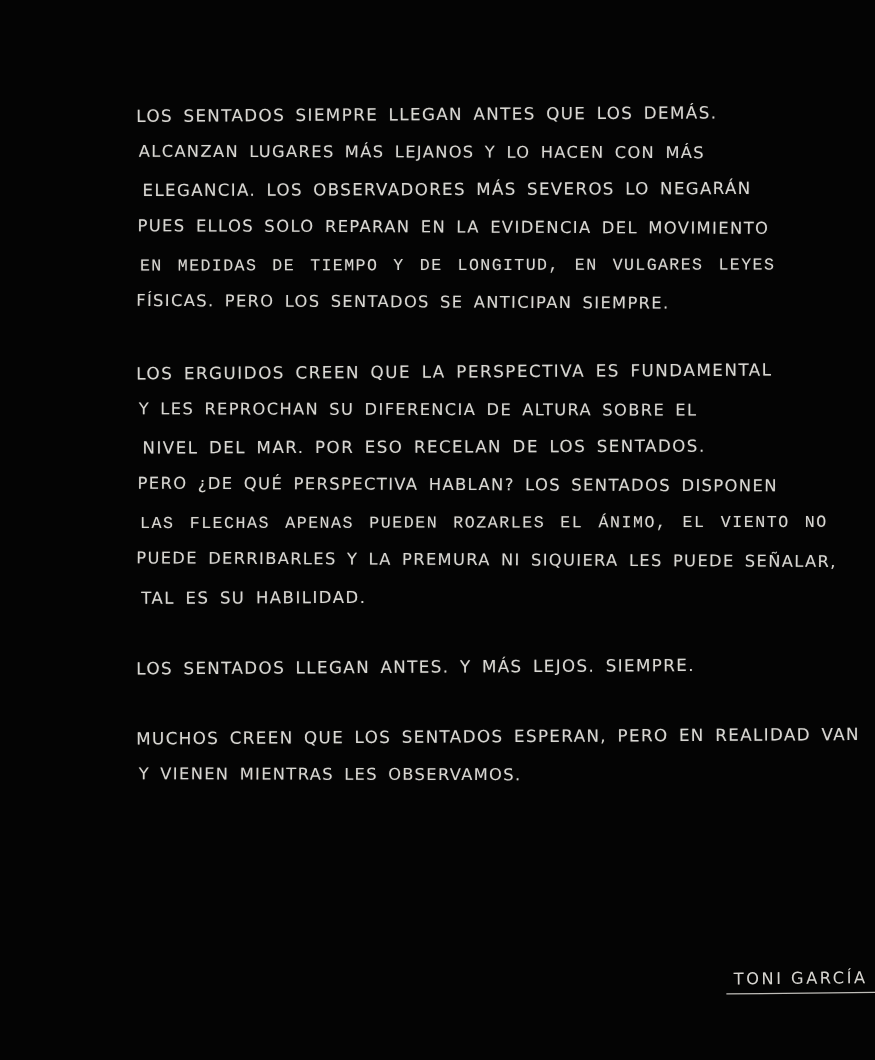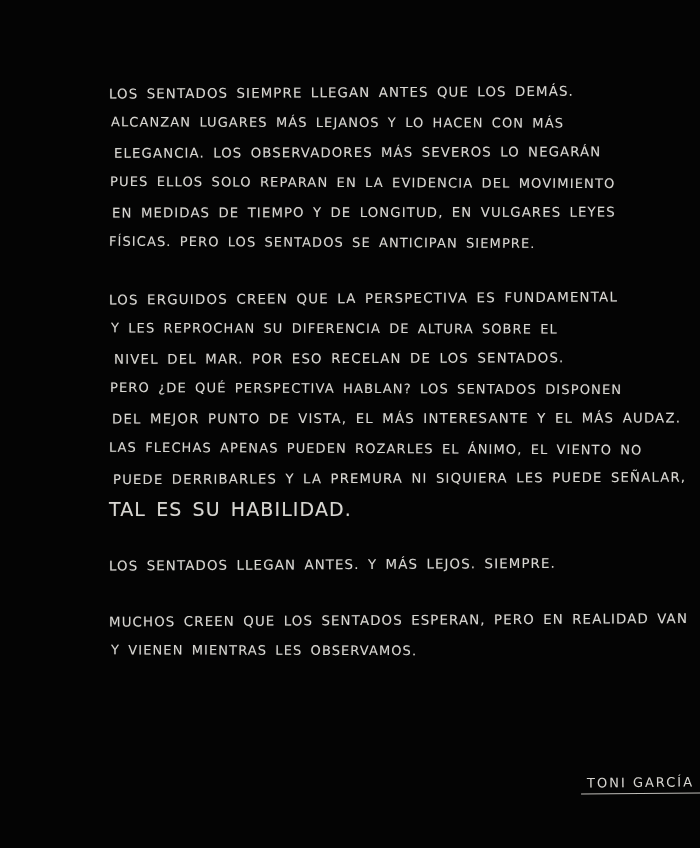--- a/index.html
+++ b/index.html
@@ -40,21 +40,21 @@
     text-transform: uppercase;
     font-weight: 400;
     opacity: 0.93;
     text-shadow: 0 0 1px rgba(255,255,255,0.25);
   }
   
   .line:nth-child(1)  { transform: rotate(-0.35deg) translateX(0px);   font-size: 13.4px; }
   .line:nth-child(2)  { transform: rotate(0.15deg)  translateX(2px);   font-size: 13.0px; }
   .line:nth-child(3)  { transform: rotate(-0.2deg)  translateX(5px);   font-size: 13.3px; }
   .line:nth-child(4)  { transform: rotate(0.25deg)  translateX(1px);   font-size: 13.1px; }
-  .line:nth-child(5)  { transform: rotate(-0.1deg)  translateX(3px);   font-size: 13.3px; }
+  .line:nth-child(5)  { transform: rotate(-0.1deg)  translateX(3px);   font-size: 13.3px; font-family: Liberation Mono, monospace; }
   .line:nth-child(6)  { transform: rotate(0.3deg)   translateX(0px);   font-size: 13.0px; }
   .line:nth-child(7)  { transform: rotate(-0.25deg) translateX(4px);   font-size: 13.2px; }
 
   .para.p2 .line:nth-child(odd)  { letter-spacing: 1.2px; }
   .para.p3 .line { letter-spacing: 1.0px; }
 
   #signature-wrap {
     position: absolute;
     left: 0;
     top: 772px;
@@ -89,21 +89,20 @@
       <span class="line">pues ellos solo reparan en la evidencia del movimiento</span>
       <span class="line">en medidas de tiempo y de longitud, en vulgares leyes</span>
       <span class="line">físicas. Pero los sentados se anticipan siempre.</span>
     </p>
 
     <p class="para p2">
       <span class="line">Los erguidos creen que la perspectiva es fundamental</span>
       <span class="line">y les reprochan su diferencia de altura sobre el</span>
       <span class="line">nivel del mar. Por eso recelan de los sentados.</span>
       <span class="line">Pero ¿de qué perspectiva hablan? Los sentados disponen</span>
-      <span class="line">del mejor punto de vista, el más interesante y el más audaz.</span>
       <span class="line">Las flechas apenas pueden rozarles el ánimo, el viento no</span>
       <span class="line">puede derribarles y la premura ni siquiera les puede señalar,</span>
       <span class="line">tal es su habilidad.</span>
     </p>
 
 
     <p class="para p5">
       <span class="line">Los sentados llegan antes. Y más lejos. Siempre.</span>
     </p>
 

